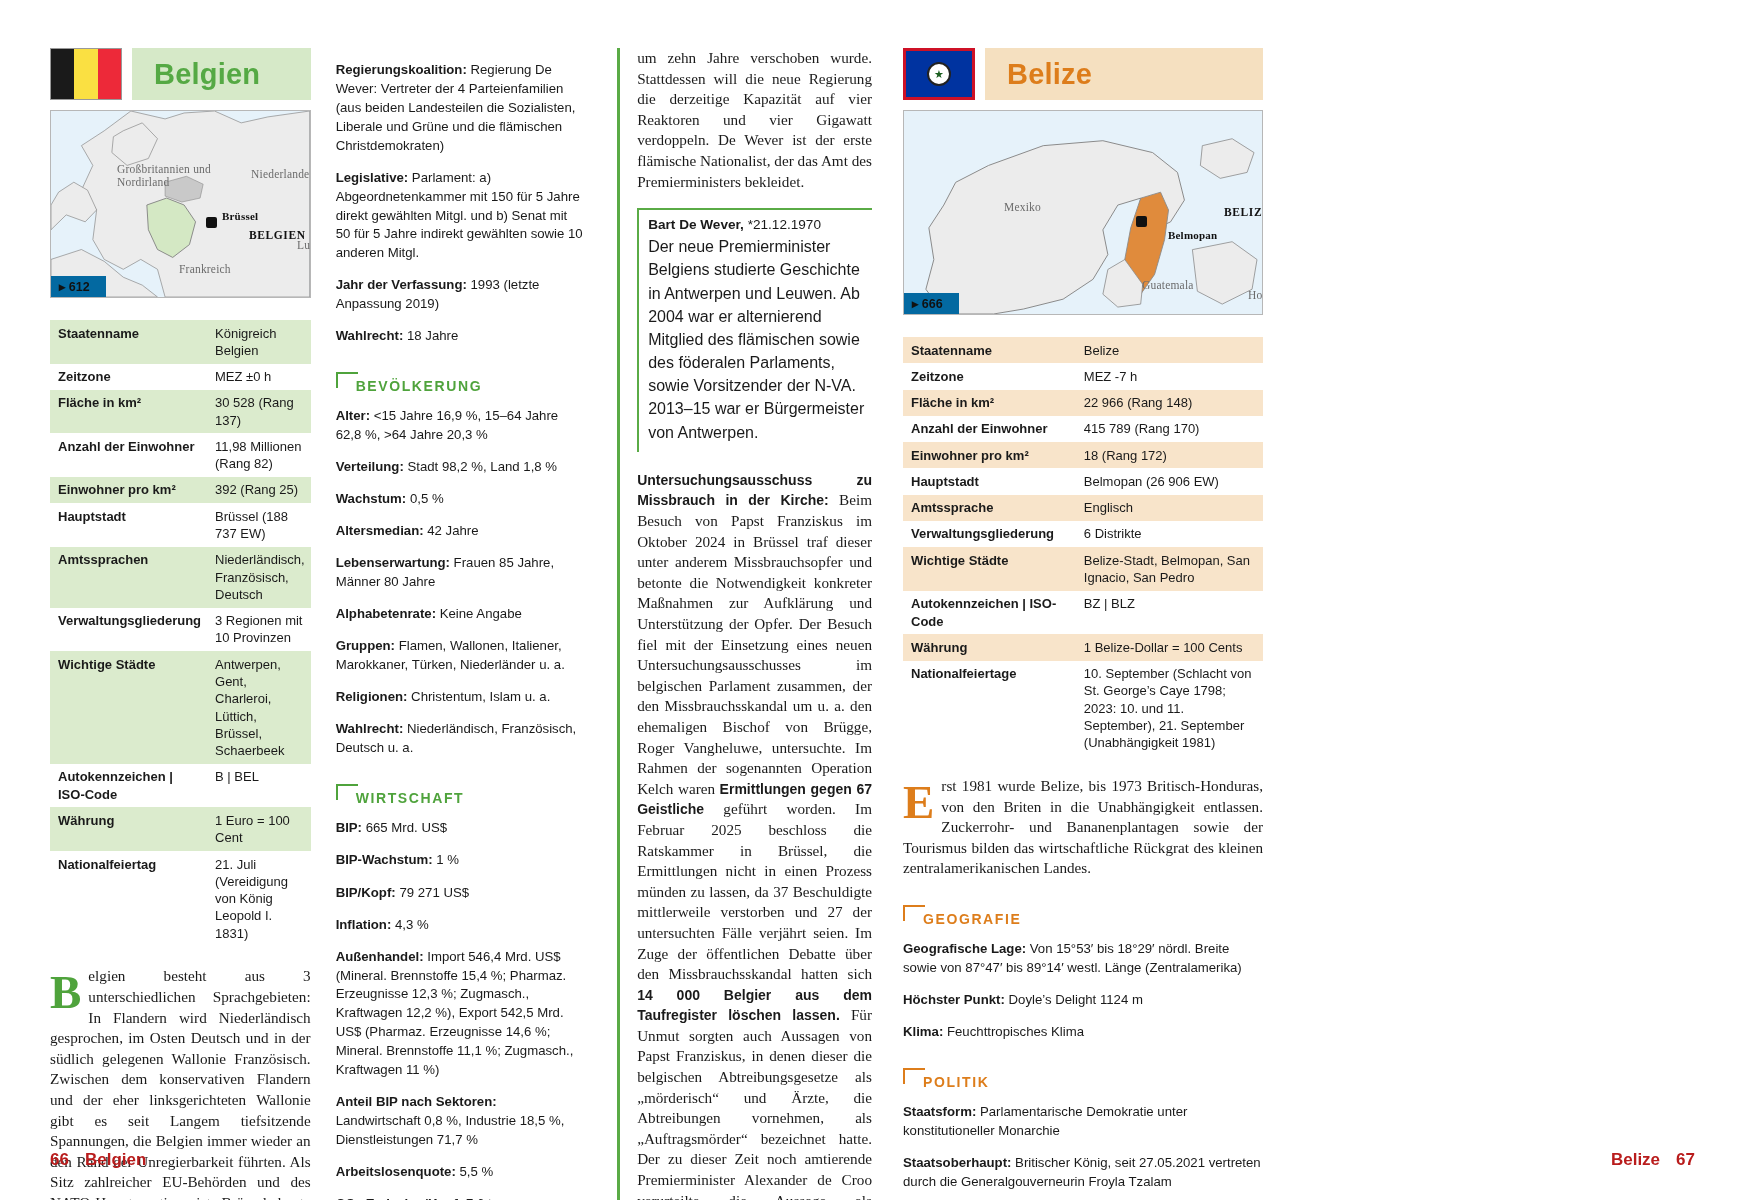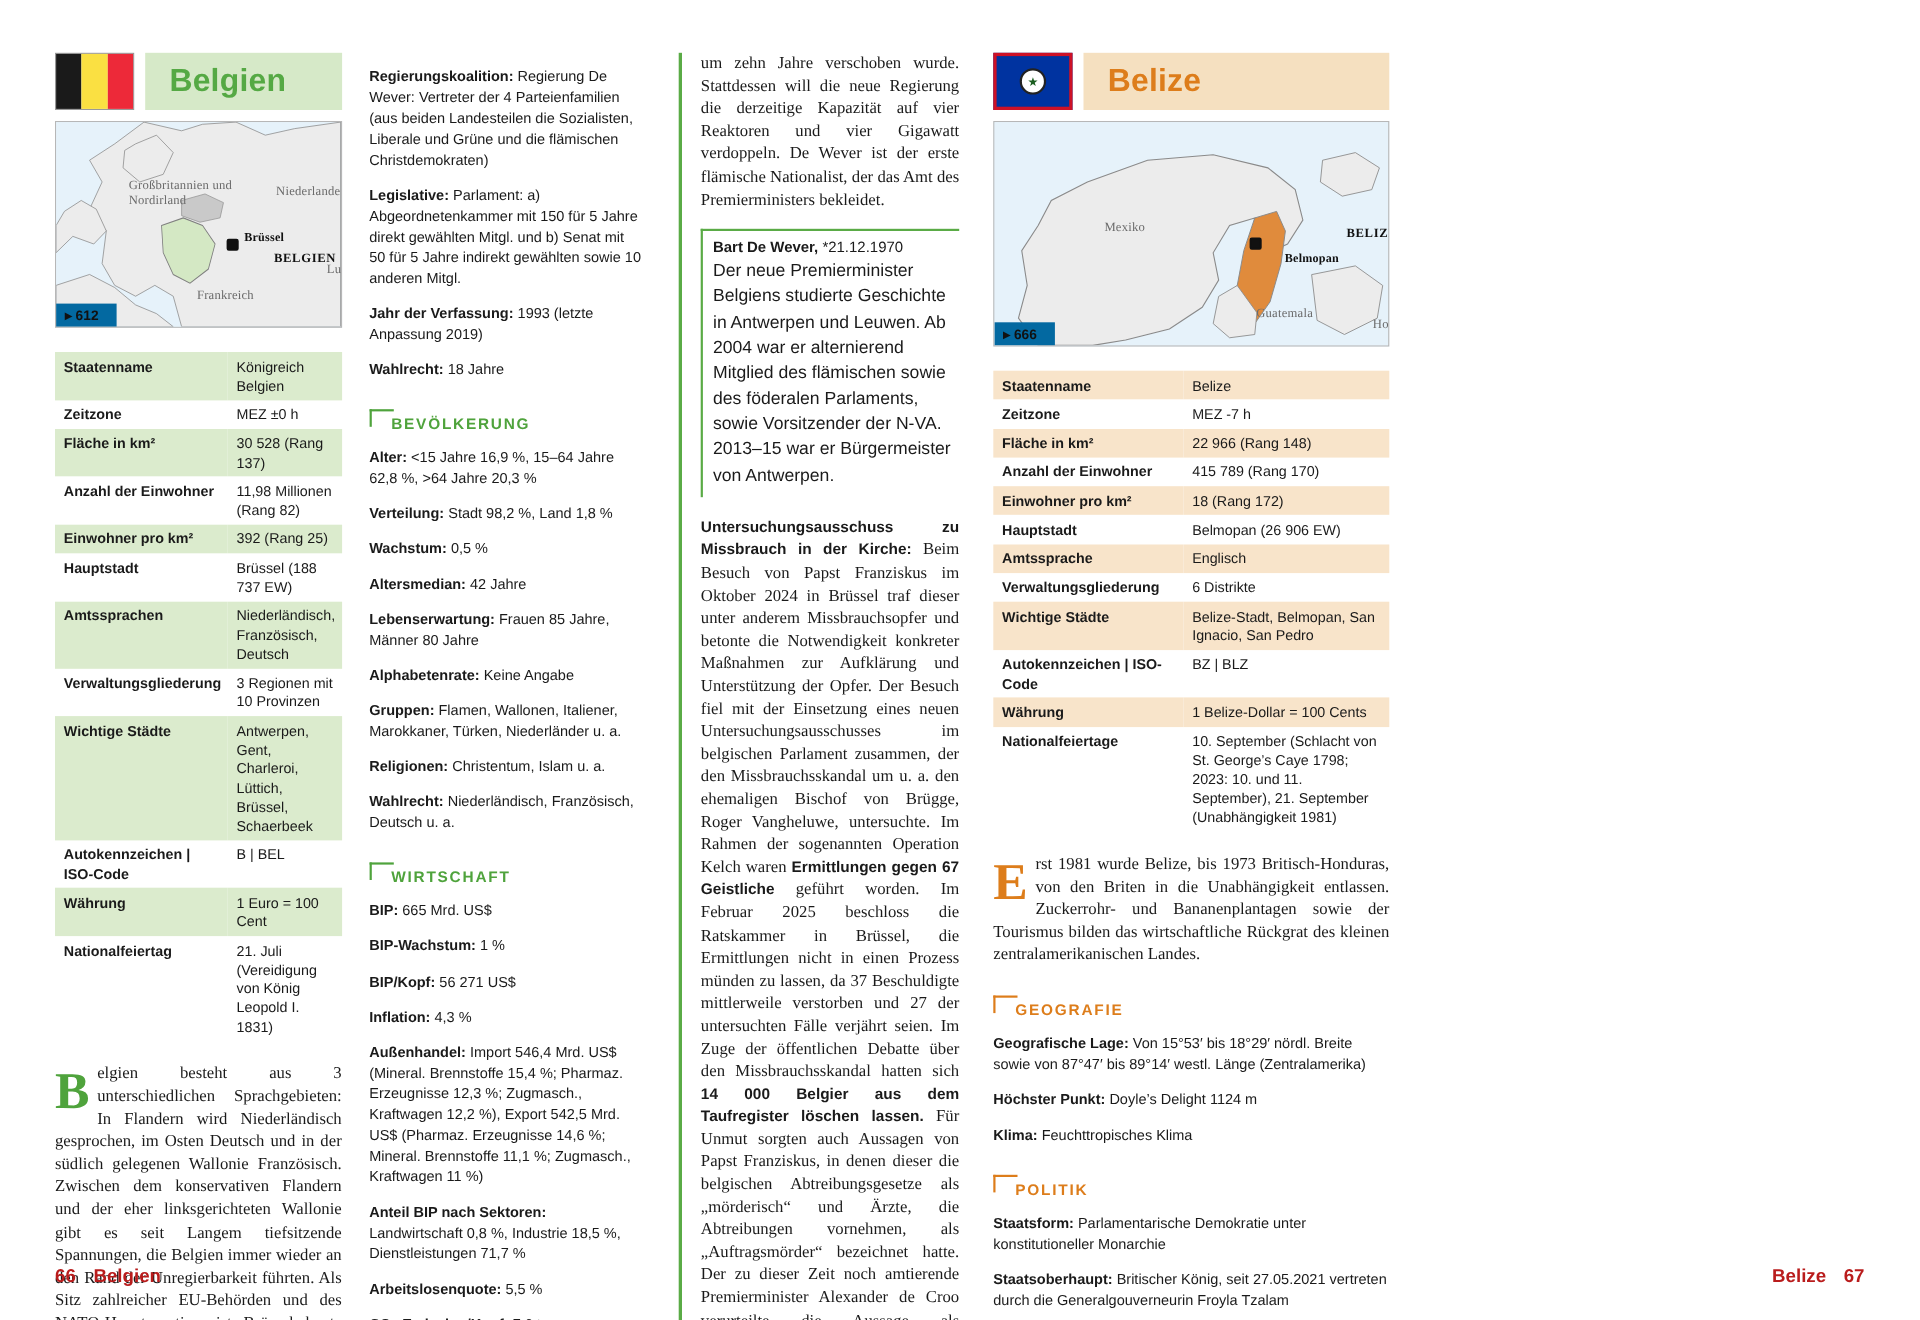--- a/index.html
+++ b/index.html
@@ -263,21 +263,21 @@
         </div>
 
         <div class="sec be">
           <div class="sec-head">
             <span class="bracket"></span>
             <span class="lbl">WIRTSCHAFT</span>
           </div>
           <div class="sec-body" id="be-wir">
               <p><b>BIP:</b><span> 665 Mrd. US$</span></p>
               <p><b>BIP-Wachstum:</b><span> 1 %</span></p>
-              <p><b>BIP/Kopf:</b><span> 56 271 US$</span></p>
+              <p><b>BIP/Kopf:</b><span> 79 271 US$</span></p>
               <p><b>Inflation:</b><span> 4,3 %</span></p>
               <p><b>Außenhandel:</b><span> Import 546,4 Mrd. US$ (Mineral. Brennstoffe 15,4 %; Pharmaz. Erzeugnisse 12,3 %; Zugmasch., Kraftwagen 12,2 %), Export 542,5 Mrd. US$ (Pharmaz. Erzeugnisse 14,6 %; Mineral. Brennstoffe 11,1 %; Zugmasch., Kraftwagen 11 %)</span></p>
               <p><b>Anteil BIP nach Sektoren:</b><span> Landwirtschaft 0,8 %, Industrie 18,5 %, Dienstleistungen 71,7 %</span></p>
               <p><b>Arbeitslosenquote:</b><span> 5,5 %</span></p>
               <p><b>CO₂-Emission/Kopf:</b><span> 7,6 t</span></p>
             </div>
         </div>
 
       </div>
 

